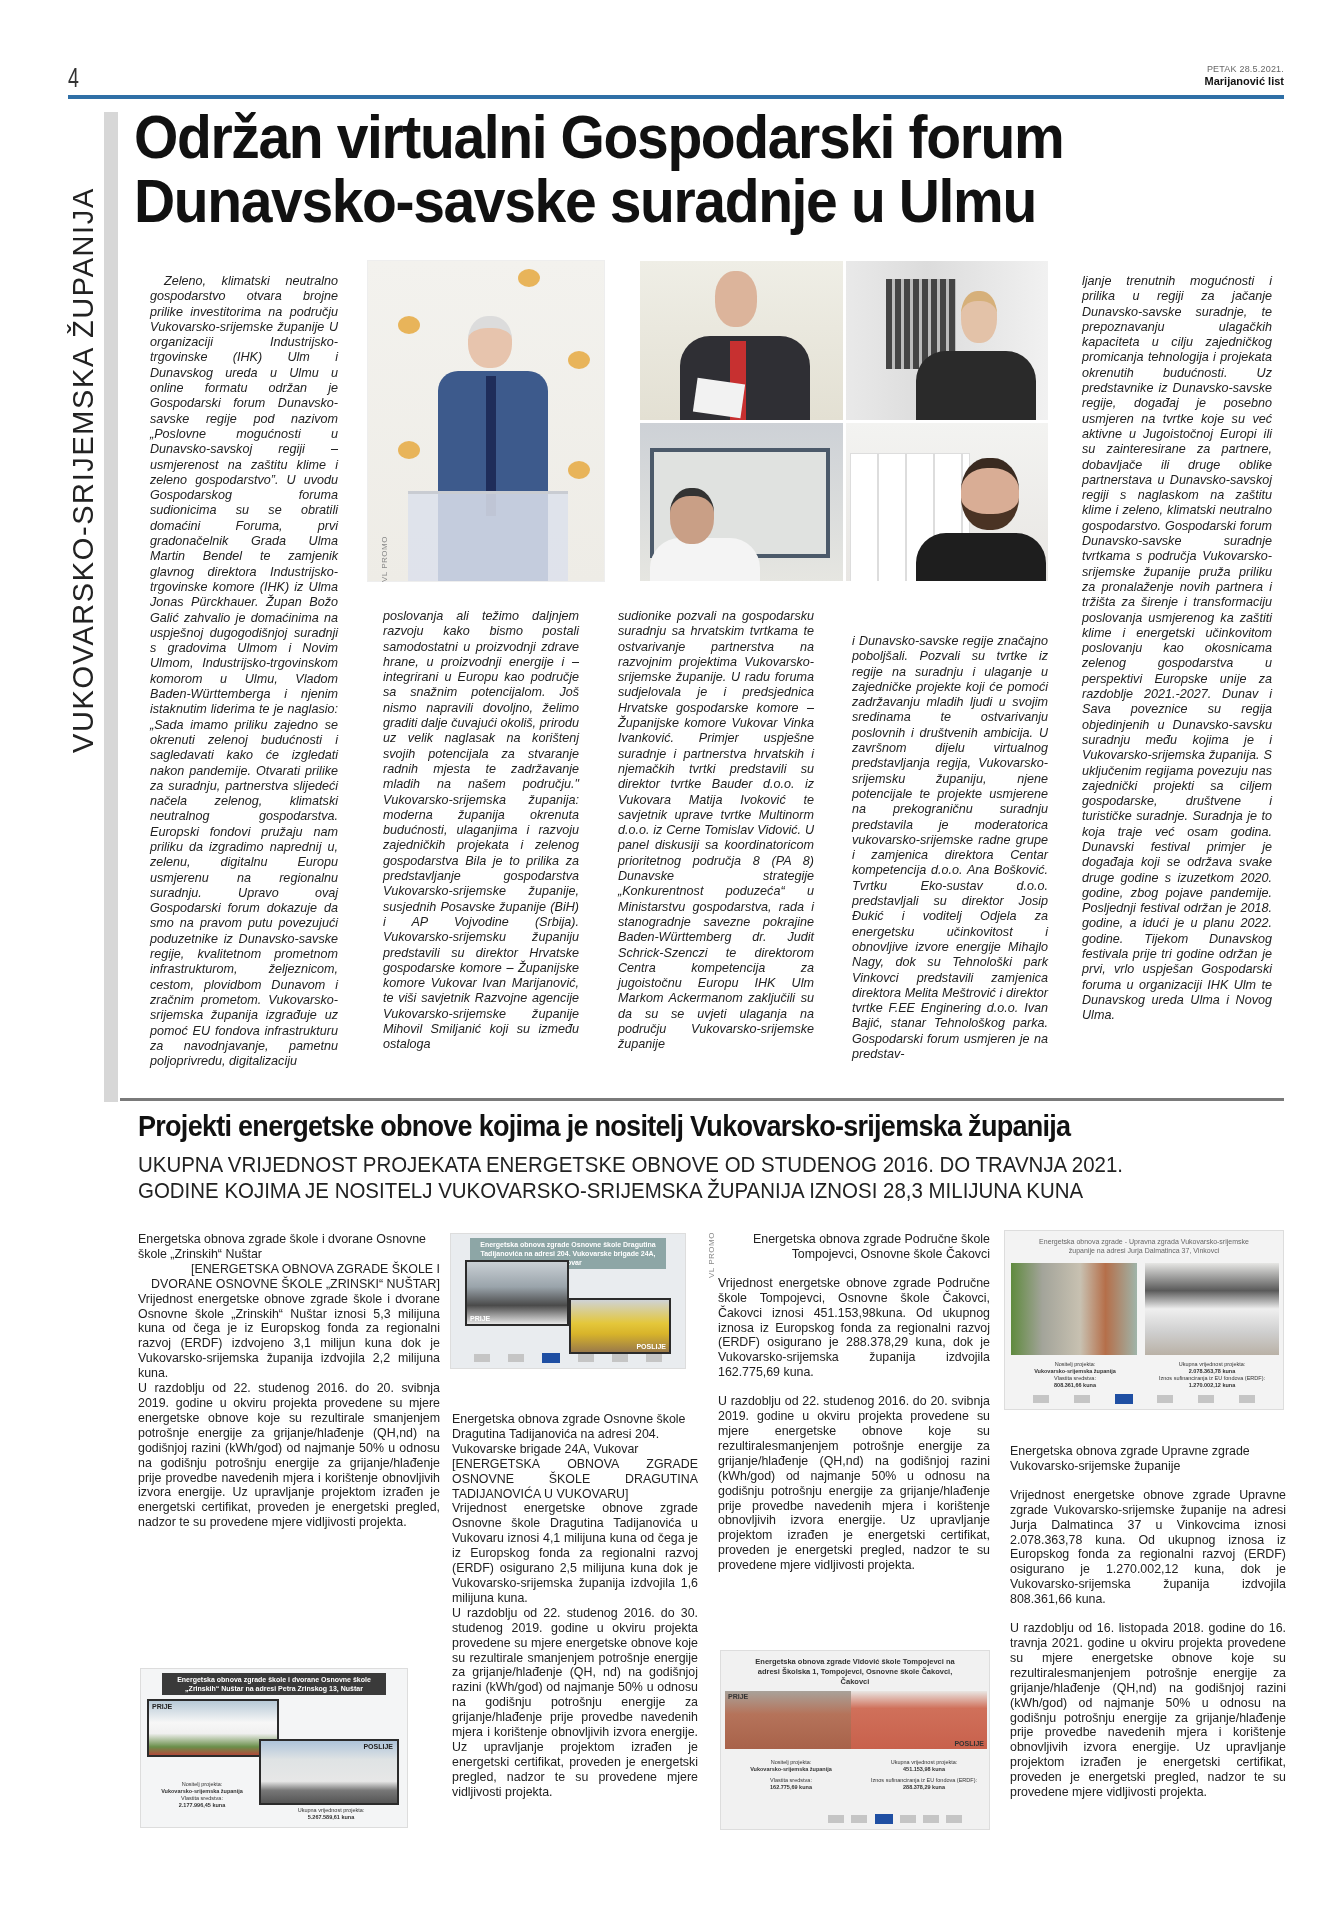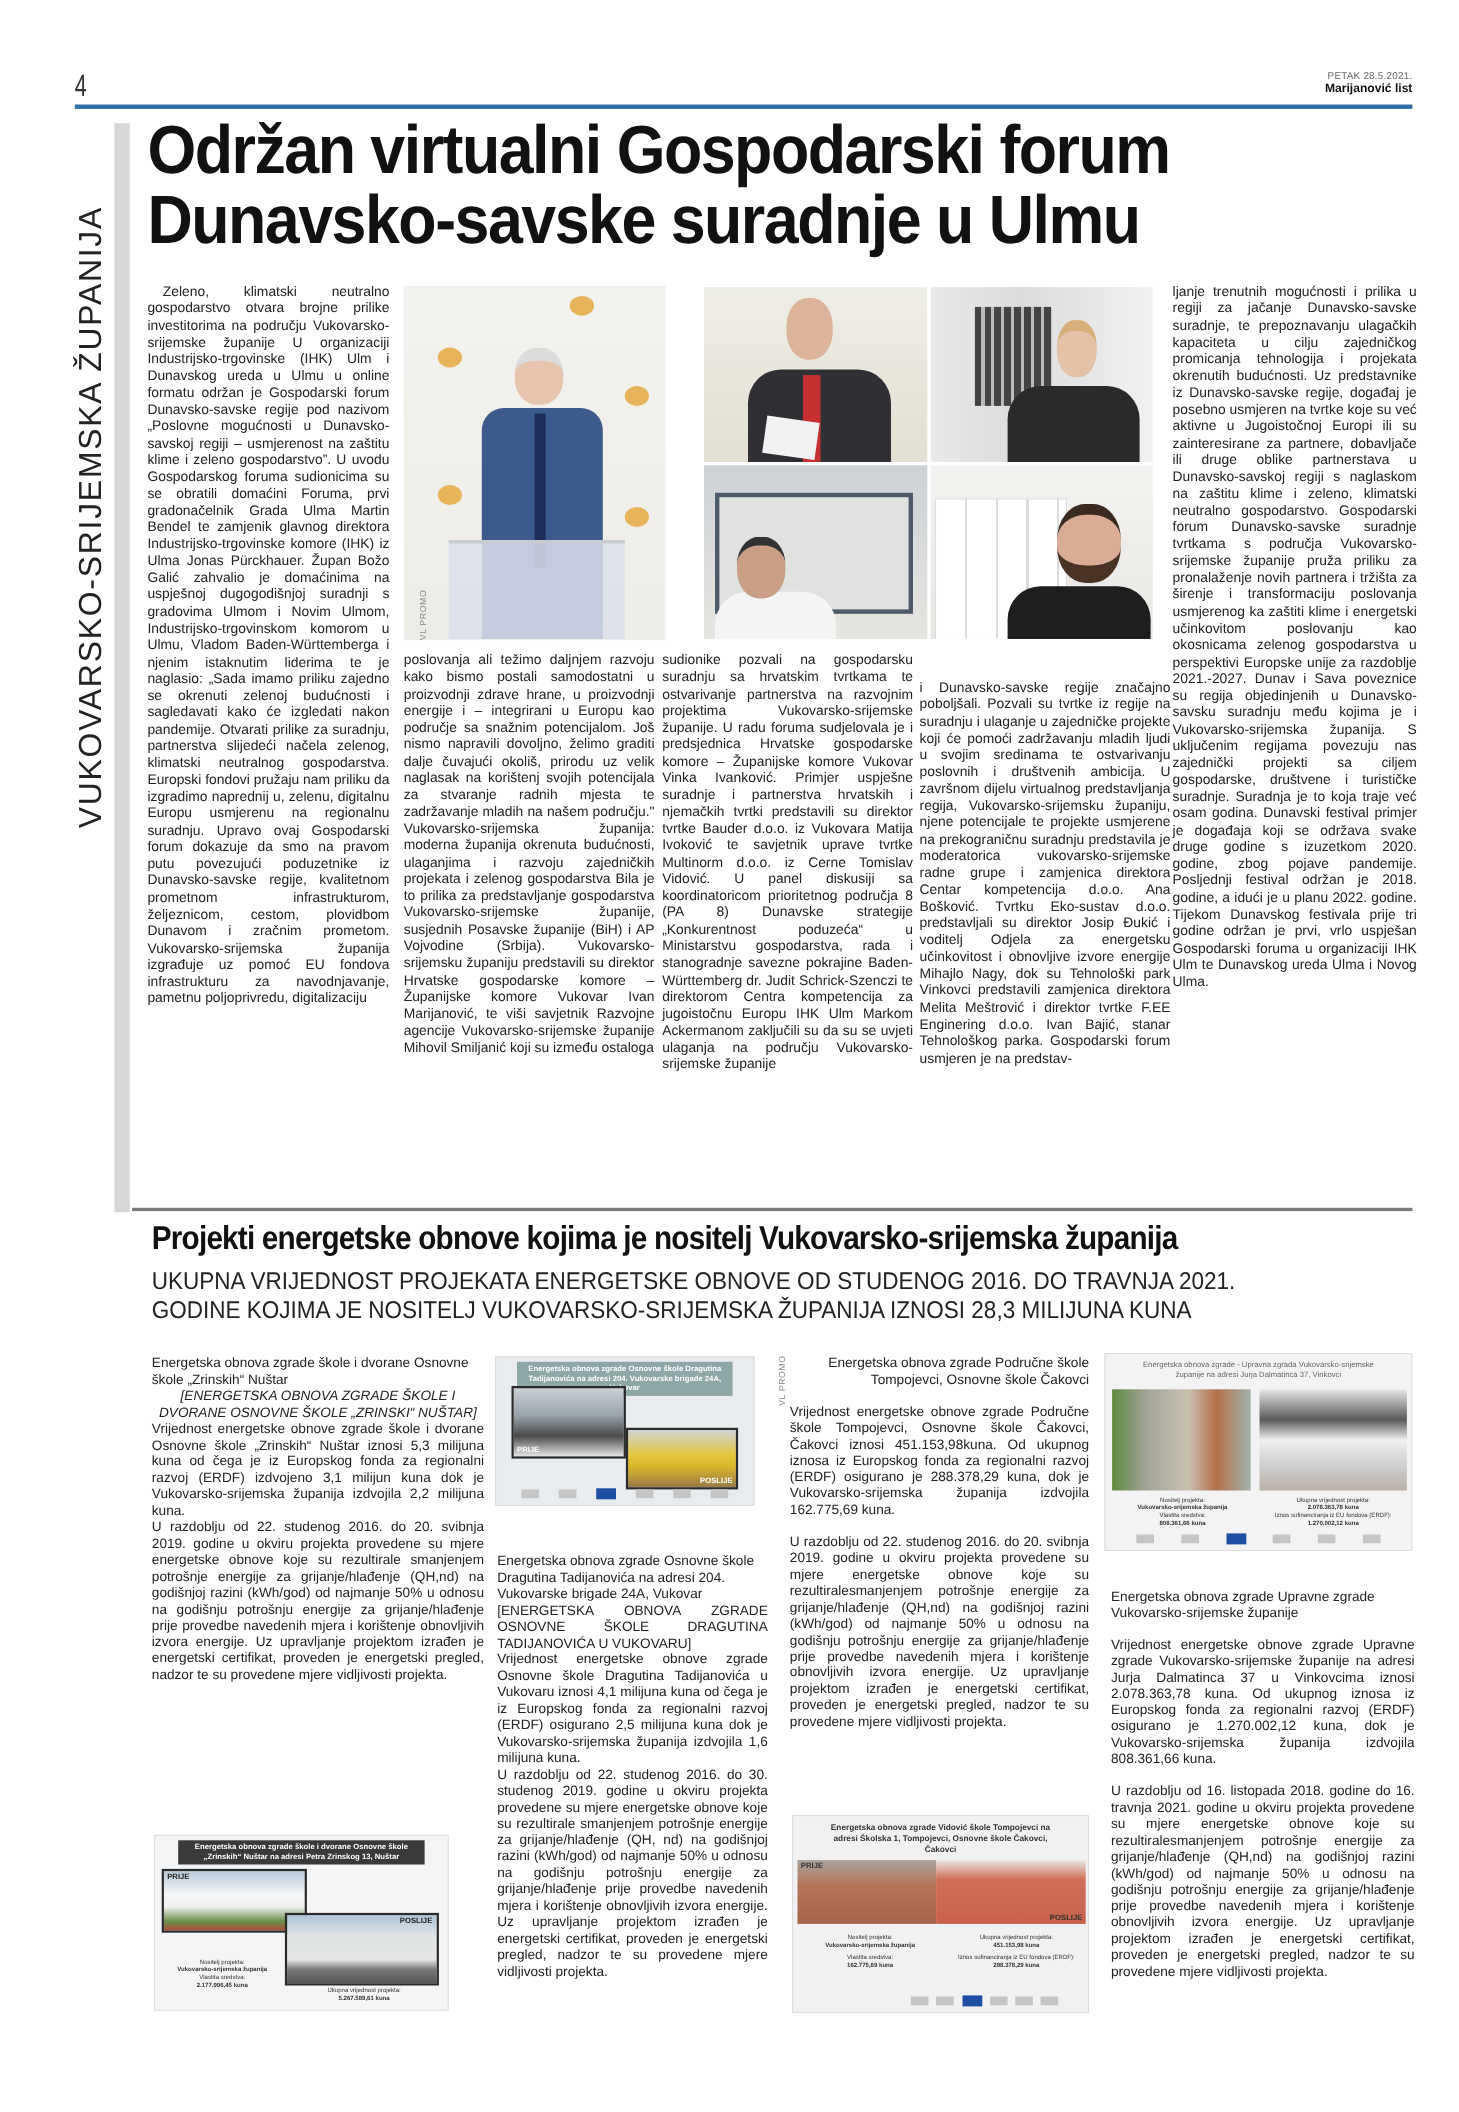--- a/index.html
+++ b/index.html
@@ -12,21 +12,21 @@
   .masthead .paper { font-size: 11px; font-weight: bold; color: #111; margin-top: 1px; }
   .topline { position: absolute; left: 68px; top: 95px; width: 1216px; height: 4px; background: #2f6fa6; }
 
   .side-bar { position: absolute; left: 104px; top: 112px; width: 14px; height: 990px; background: #d7d7d7; }
   .side-label { position: absolute; left: 68px; top: 113px; width: 30px; height: 990px; }
   .side-label span { position: absolute; left: 0; top: 0; display: block; width: 640px; transform: rotate(-90deg) translateX(-640px); transform-origin: left top; font-size: 29px; letter-spacing: 1.6px; color: #222; white-space: nowrap; line-height: 30px; }
 
   .headline { position: absolute; left: 134px; top: 105px; width: 1160px; font-family: "Liberation Sans", sans-serif; font-weight: bold; font-size: 62px; line-height: 64px; color: #111; letter-spacing: -1.5px; transform: scaleX(0.92); transform-origin: left top; }
 
   .col { position: absolute; font-size: 12.6px; line-height: 15.3px; text-align: justify; color: #222; hyphens: manual; }
-  .col p { margin: 0; }
+  .col p { margin: 16px; font-style: italic; }
   .indent { text-indent: 14px; }
 
   .photo-main { position: absolute; left: 367px; top: 260px; width: 238px; height: 322px; background: linear-gradient(180deg,#f3f2ee 0%,#eeece6 100%); overflow: hidden; border: 1px solid #eee; }
   .photo-main .person { position: absolute; left: 70px; top: 55px; width: 110px; height: 270px; }
   .photo-main .head { position: absolute; left: 30px; top: 0; width: 44px; height: 52px; border-radius: 45%; background: #e7c4ad; border-top: 12px solid #dcdcdc; }
   .photo-main .body { position: absolute; left: 0; top: 55px; width: 110px; height: 210px; background: #3d5a8c; border-radius: 20px 20px 0 0; }
   .photo-main .tie { position: absolute; left: 48px; top: 60px; width: 10px; height: 140px; background: #1f2d5a; }
   .photo-main .podium { position: absolute; left: 40px; top: 230px; width: 160px; height: 92px; background: rgba(220,225,235,0.85); border-top: 3px solid #c9ccd2; }
   .photo-main .logo { position: absolute; width: 22px; height: 18px; border-radius: 50%; background: #e8b45a; }
   .credit { position: absolute; font-size: 8px; color: #888; letter-spacing: 0.5px; transform: rotate(-90deg); transform-origin: left top; white-space: nowrap; }
@@ -138,21 +138,21 @@
 
 <div class="divider"></div>
 <h2 class="headline2">Projekti energetske obnove kojima je nositelj Vukovarsko-srijemska županija</h2>
 <div class="subhead">
   <div>UKUPNA VRIJEDNOST PROJEKATA ENERGETSKE OBNOVE OD STUDENOG 2016. DO TRAVNJA 2021.</div>
   <div>GODINE KOJIMA JE NOSITELJ VUKOVARSKO-SRIJEMSKA ŽUPANIJA IZNOSI 28,3 MILIJUNA KUNA</div>
 </div>
 
 <div class="col2" style="left:138px; top:1232px; width:302px;">
   <p style="text-align:left;">Energetska obnova zgrade škole i dvorane Osnovne škole „Zrinskih“ Nuštar</p>
-  <p style="text-align:center;font-style:italic;">[ENERGETSKA OBNOVA ZGRADE ŠKOLE I DVORANE OSNOVNE ŠKOLE „ZRINSKI“ NUŠTAR]</p>
+  <p style="text-align:right;">[ENERGETSKA OBNOVA ZGRADE ŠKOLE I DVORANE OSNOVNE ŠKOLE „ZRINSKI“ NUŠTAR]</p>
   <p>Vrijednost energetske obnove zgrade škole i dvorane Osnovne škole „Zrinskih“ Nuštar iznosi 5,3 milijuna kuna od čega je iz Europskog fonda za regionalni razvoj (ERDF) izdvojeno 3,1 milijun kuna dok je Vukovarsko-srijemska županija izdvojila 2,2 milijuna kuna.</p>
   <p>U razdoblju od 22. studenog 2016. do 20. svibnja 2019. godine u okviru projekta provedene su mjere energetske obnove koje su rezultirale smanjenjem potrošnje energije za grijanje/hlađenje (QH,nd) na godišnjoj razini (kWh/god) od najmanje 50% u odnosu na godišnju potrošnju energije za grijanje/hlađenje prije provedbe navedenih mjera i korištenje obnovljivih izvora energije. Uz upravljanje projektom izrađen je energetski certifikat, proveden je energetski pregled, nadzor te su provedene mjere vidljivosti projekta.</p>
 </div>
 
 <div class="poster" style="left:140px; top:1668px; width:268px; height:160px; background:#f4f5f6;">
   <div class="ptitle dark">Energetska obnova zgrade škole i dvorane Osnovne škole „Zrinskih“ Nuštar na adresi Petra Zrinskog 13, Nuštar</div>
   <div class="pic" style="left:6px;top:30px;width:132px;height:58px;background:linear-gradient(180deg,#b7c9d6 0%,#f7f7f7 40%,#f0f0f0 60%,#6a8f4a 85%,#b04a3a 100%);">
     <span class="tag" style="left:3px;top:2px;color:#222;">PRIJE</span>
   </div>
   <div class="pic" style="left:118px;top:70px;width:140px;height:66px;background:linear-gradient(180deg,#aec4da 0%,#dfe3e4 30%,#e7e7e7 65%,#777 80%,#555 100%);">

